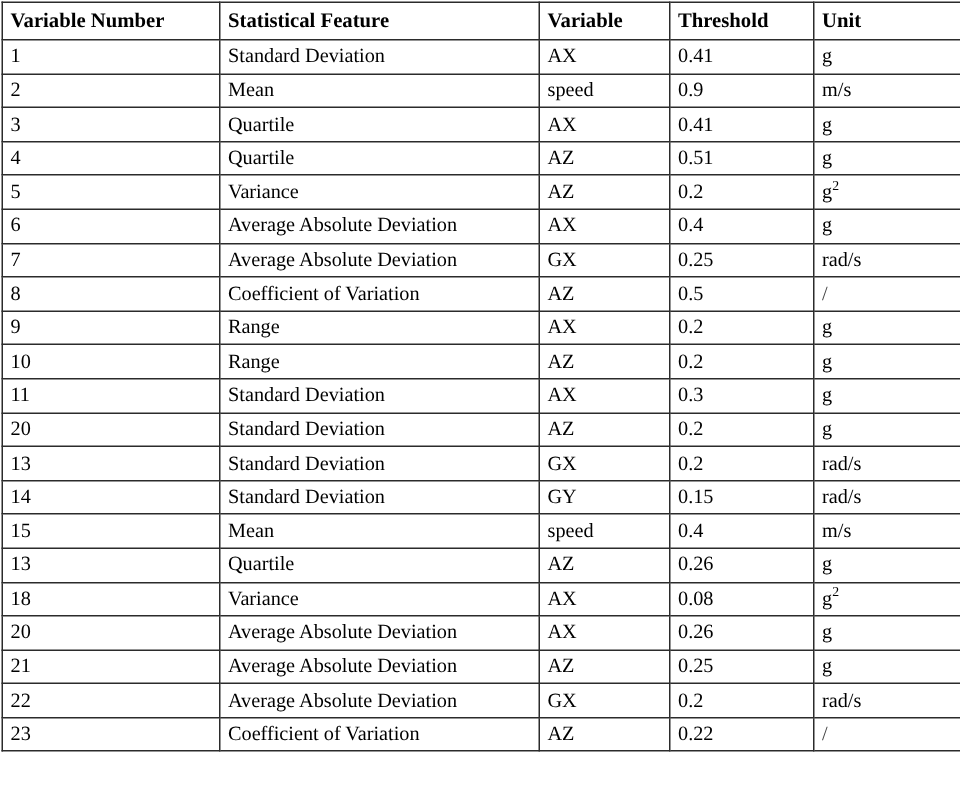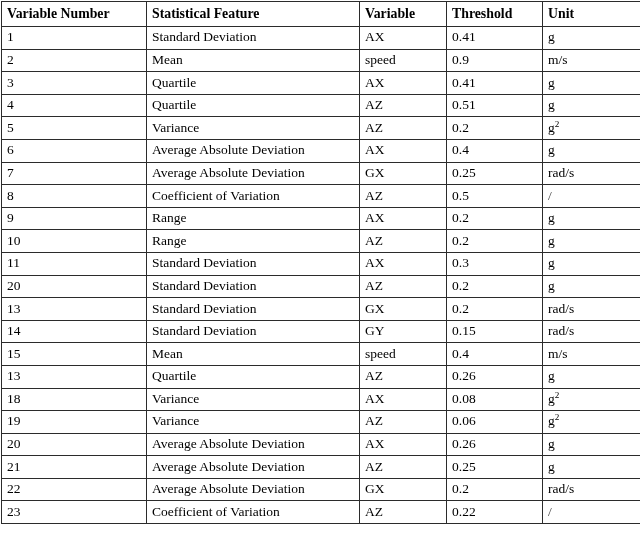--- a/index.html
+++ b/index.html
@@ -203,27 +203,20 @@
           <td class="unit-cell"><span>g</span></td>
         </tr>
         <tr>
           <td>18</td>
           <td>Variance</td>
           <td>AX</td>
           <td>0.08</td>
           <td class="unit-cell"><span>g</span><sup>2</sup></td>
         </tr>
         <tr>
-          <td>19</td>
-          <td>Variance</td>
-          <td>AZ</td>
-          <td>0.06</td>
-          <td class="unit-cell"><span>g</span><sup>2</sup></td>
-        </tr>
-        <tr>
           <td>20</td>
           <td>Average Absolute Deviation</td>
           <td>AX</td>
           <td>0.26</td>
           <td class="unit-cell"><span>g</span></td>
         </tr>
         <tr>
           <td>21</td>
           <td>Average Absolute Deviation</td>
           <td>AZ</td>

